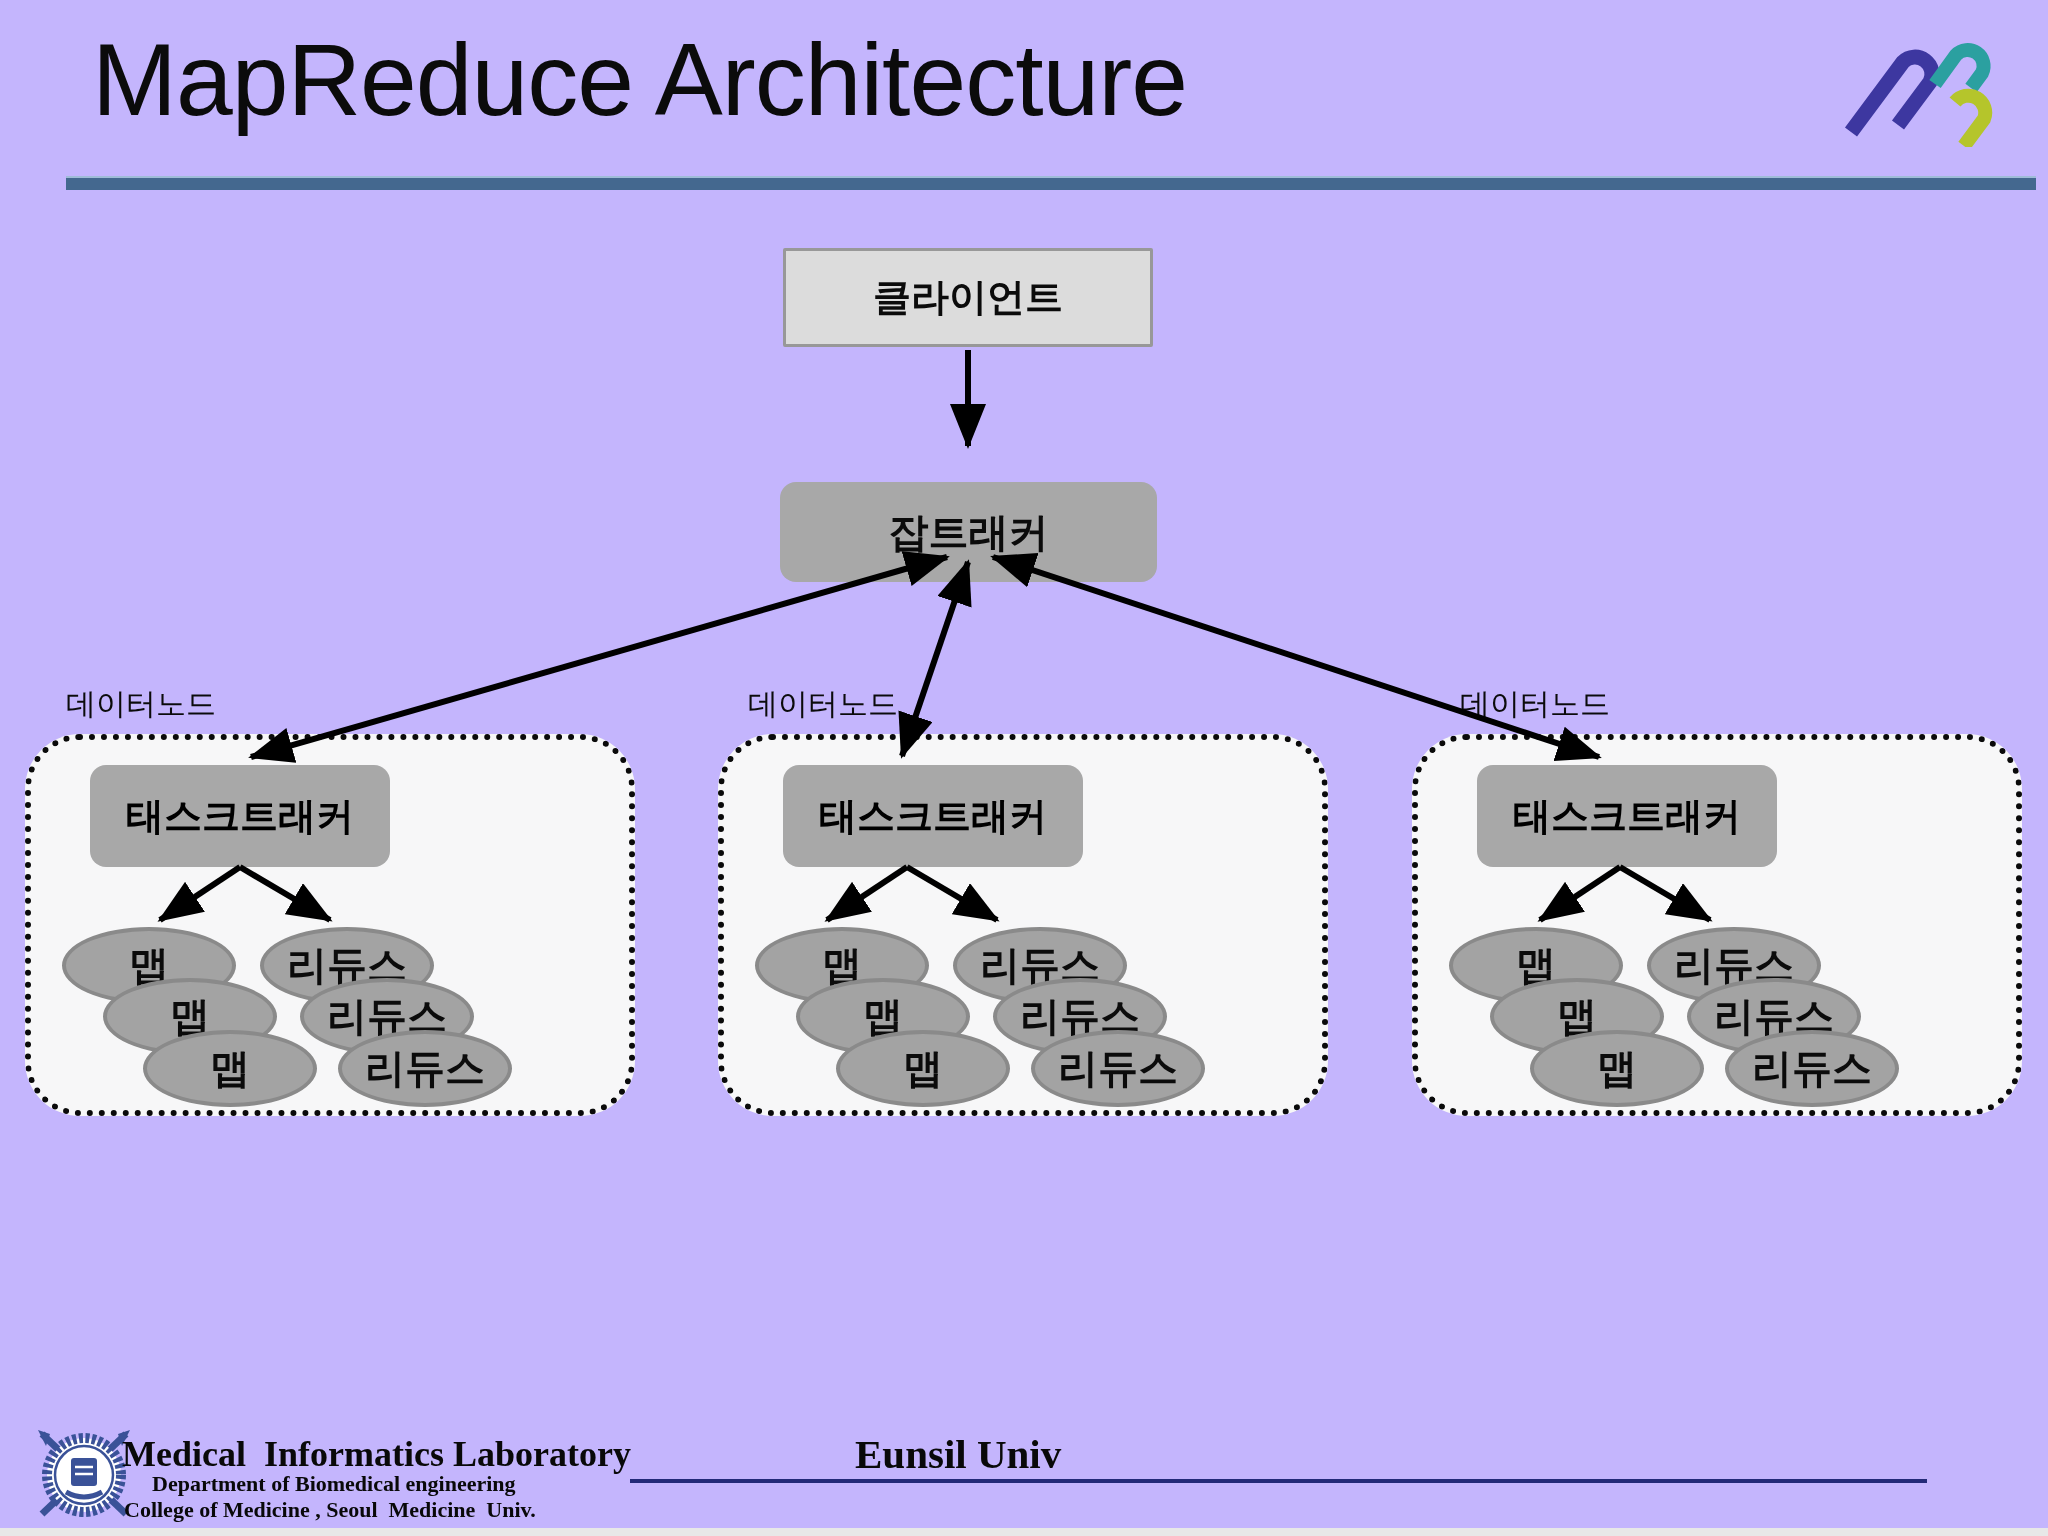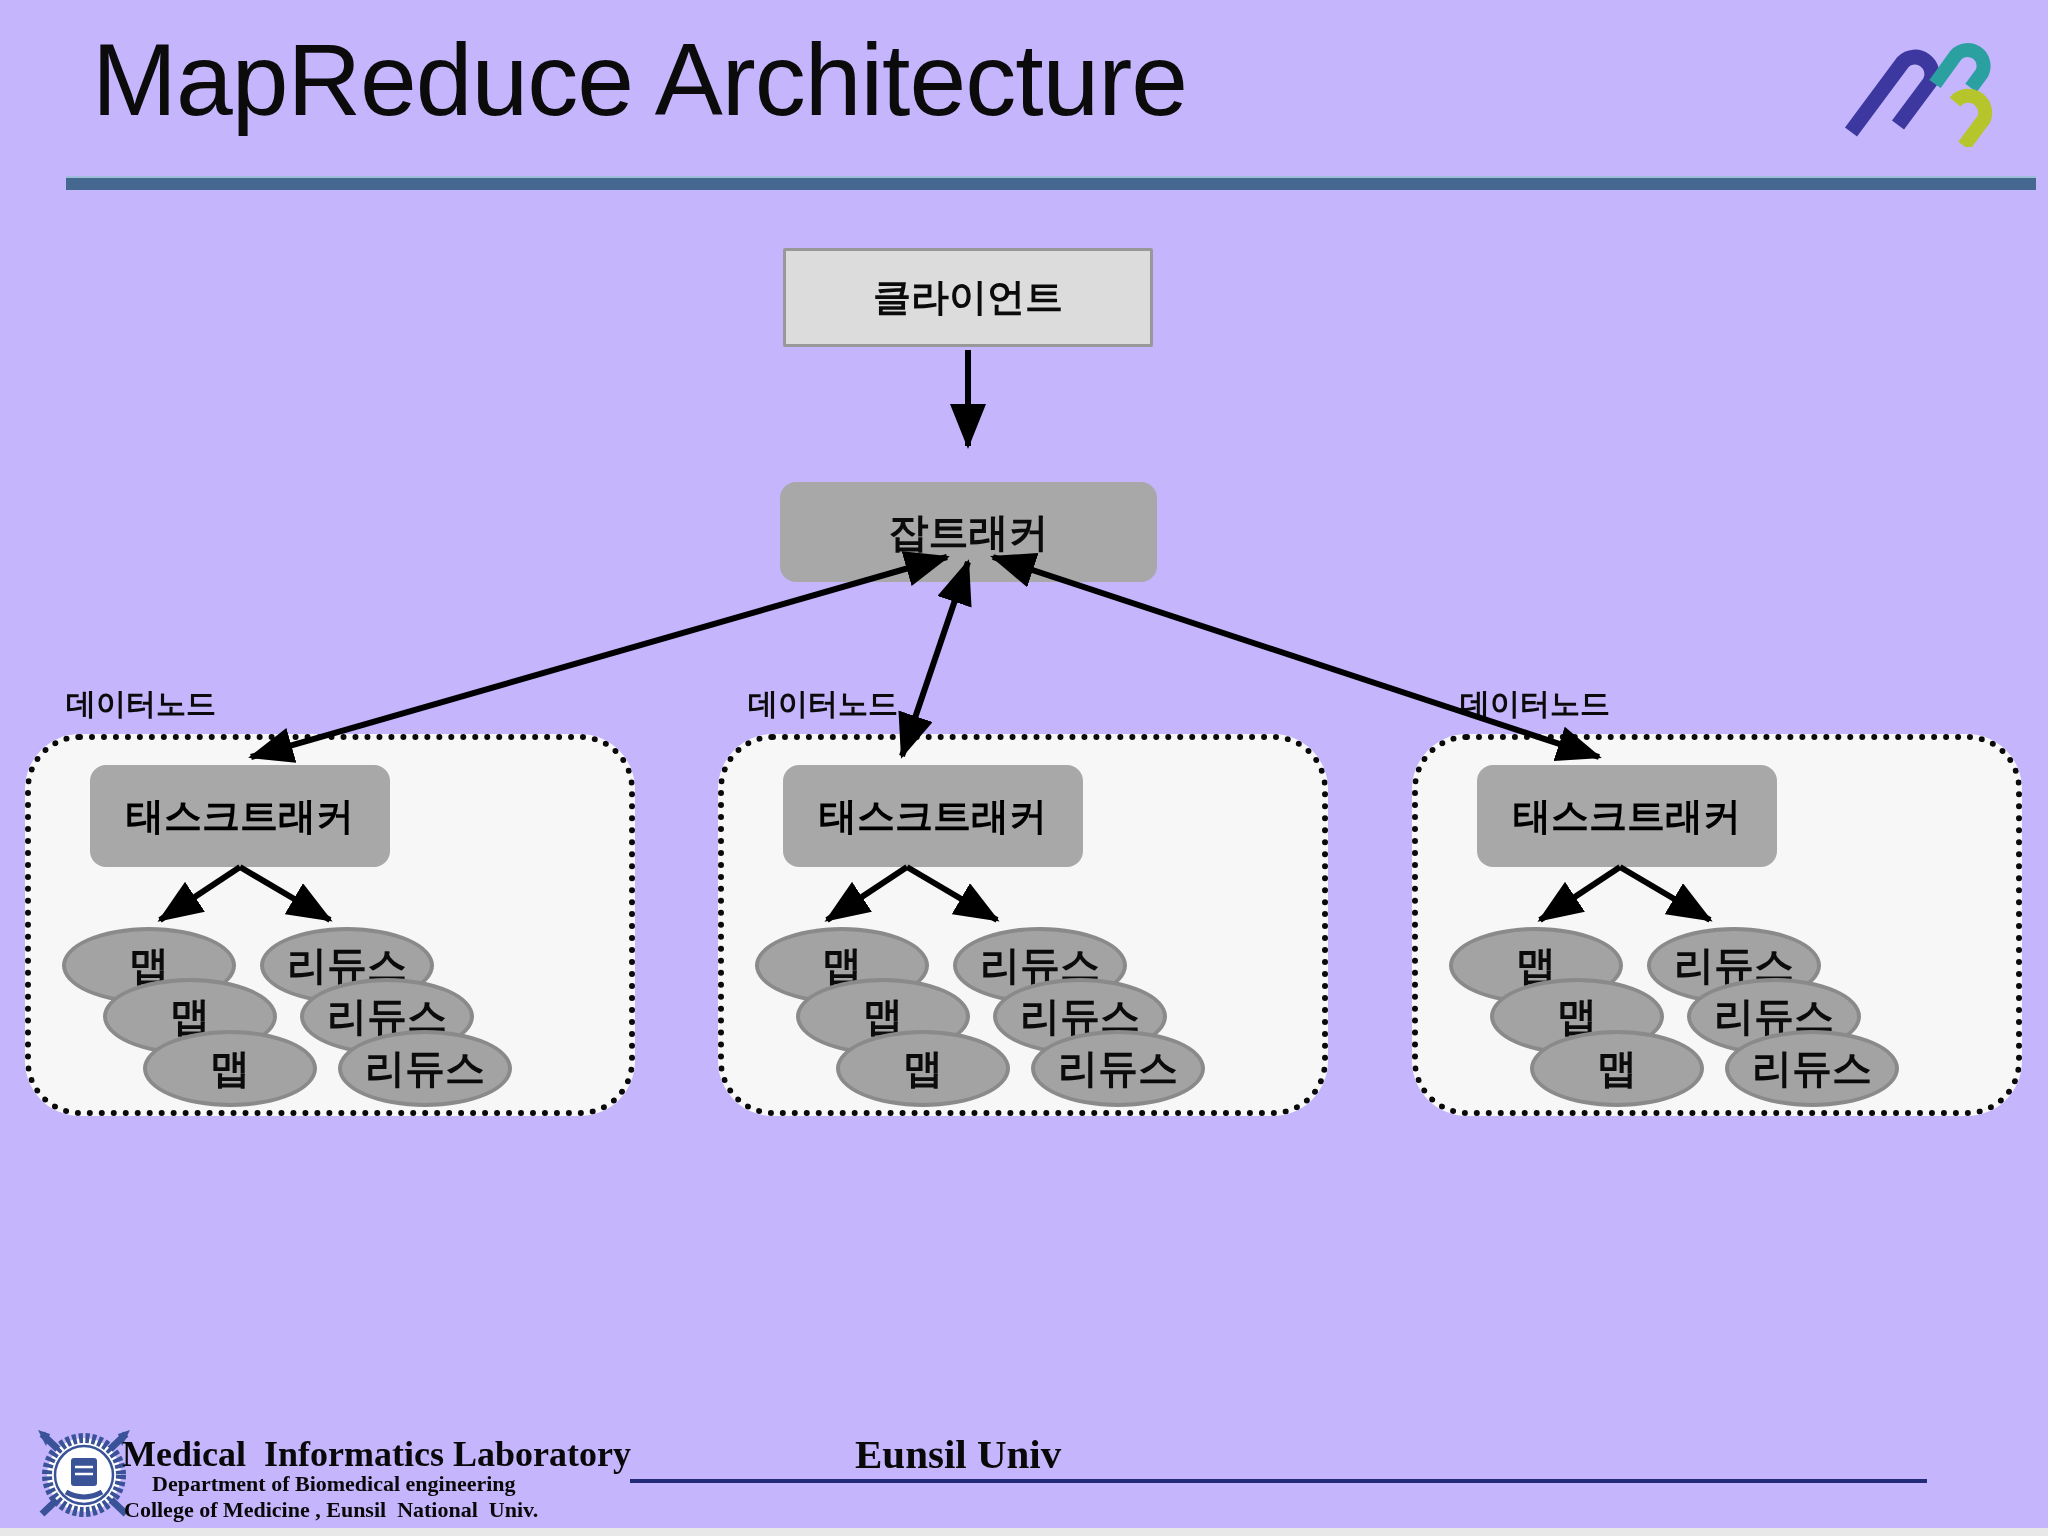--- a/index.html
+++ b/index.html
@@ -29,21 +29,21 @@
   .jobtracker-box{
     left:780px; top:458px; width:377px; height:100px;
     background:#a8a8a8; border-radius:16px; font-size:40px;margin-top:24px;
   }
   .datanode{
     position:absolute; top:734px; width:610px; height:382px; box-sizing:border-box;
     border:6px dotted #0a0a0a; border-radius:55px; background:#f7f7f8;
   }
   .dn-a{left:25px;} .dn-b{left:718px;} .dn-c{left:1412px;}
   .dn-label{
-    position:absolute; top:684px; font-size:30px; font-weight:700; color:#0b0b0b;
+    position:absolute; top:684px; font-size:30px; font-weight:400; color:#0b0b0b;
   }
   .dn-label.a{left:66px;} .dn-label.b{left:748px;} .dn-label.c{left:1460px;}
   .tt-box{
     position:absolute; left:59px; top:25px; width:300px; height:102px;
     background:#a8a8a8; border-radius:16px; font-size:38px;
     display:flex; align-items:center; justify-content:center; font-weight:700;
   }
   .el{
     position:absolute; width:174px; height:77px; box-sizing:border-box;
     background:#a3a3a3; border:4px solid #8a8a8a; border-radius:50%;
@@ -200,17 +200,17 @@
     <circle cx="54" cy="55" r="37" fill="#ffffff" stroke="#3a5298" stroke-width="10" stroke-dasharray="4 2.5"></circle>
     <circle cx="54" cy="55" r="29" fill="none" stroke="#3a5298" stroke-width="2.5"></circle>
     <rect x="41" y="38" width="26" height="28" rx="3" fill="#3a5298"></rect>
     <line x1="45" y1="47" x2="63" y2="47" stroke="#ffffff" stroke-width="2.5"></line>
     <line x1="45" y1="54" x2="63" y2="54" stroke="#ffffff" stroke-width="2.5"></line>
     <path d="M36,72 Q54,82 72,72" fill="none" stroke="#3a5298" stroke-width="5"></path>
   </svg>
 
   <div class="footer-lab">Medical  Informatics Laboratory</div>
   <div class="footer-dept l1">Department of Biomedical engineering</div>
-  <div class="footer-dept l2">College of Medicine , Eunsil  National  Univ.</div>
+  <div class="footer-dept l2">College of Medicine , Seoul  Medicine  Univ.</div>
   <div class="footer-author">Eunsil Univ</div>
   <div class="footer-divider"></div>
 
 </div>
 
 </body></html>

